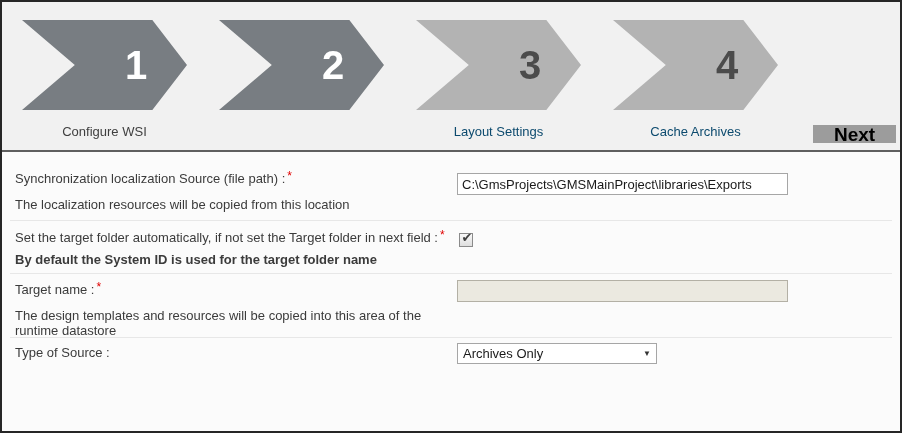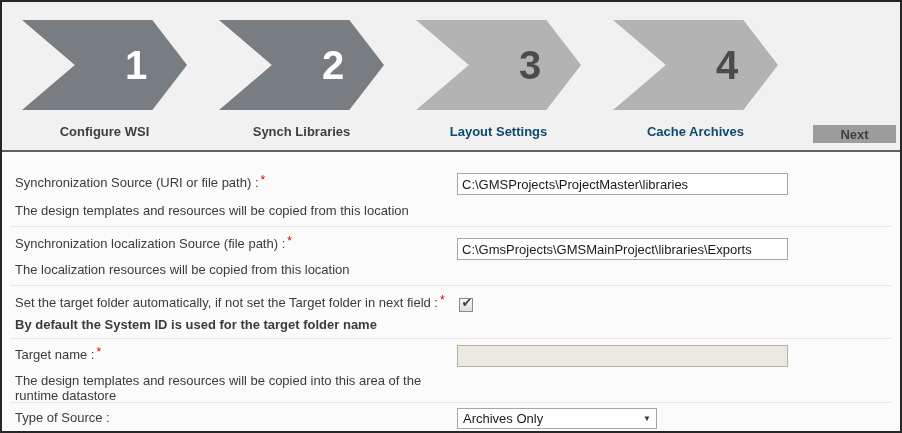--- a/index.html
+++ b/index.html
@@ -30,29 +30,29 @@
   }
   .step.active .step-arrow { background: #787d82; }
   .step.inactive .step-arrow { background: #b3b3b3; }
   .step-number {
     font-size: 40px; font-weight: bold; line-height: 1;
   }
   .step.active .step-number { color: #ffffff; }
   .step.inactive .step-number { color: #4b4b4b; }
   .step-label {
     width: 165px; margin-top: 14px; text-align: center;
-    font-size: 13px; font-weight: bold;
+    font-size: 13px; font-weight: normal;
   }
   .step.active .step-label { color: #3f3f3f; }
   .step.inactive .step-label { color: #0c4a6e; }
   .next-button {
     position: absolute; right: 4px; bottom: 7px;
     width: 83px; height: 18px;
     background: #9c9c9c; border: none;
-    color: #404040; font-size: 13px; font-weight: bold;
+    color: #000000; font-size: 19px; font-weight: bold;
     font-family: "Liberation Sans", sans-serif;
     display: flex; align-items: center; justify-content: center;
     cursor: pointer; line-height: 1;
   }
 
   
   .form-area { padding: 10px 8px 0 8px; }
   .form-row {
     position: relative;
     border-bottom: 1px solid #e7e7e7;
@@ -126,21 +126,20 @@
       <div class="step-arrow">
         <span class="step-number">1</span>
       </div>
       <div class="step-label">Configure WSI</div>
     </div>
 
     <div class="step active">
       <div class="step-arrow">
         <span class="step-number">2</span>
       </div>
-      <div class="step-label">Synch Libraries</div>
     </div>
 
     <div class="step inactive">
       <div class="step-arrow">
         <span class="step-number">3</span>
       </div>
       <div class="step-label">Layout Settings</div>
     </div>
 
     <div class="step inactive">
@@ -149,27 +148,20 @@
       </div>
       <div class="step-label">Cache Archives</div>
     </div>
 
   </div>
   <button class="next-button">Next</button>
 </div>
 
 <div class="form-area">
 
-  <div class="form-row row-1">
-    <div class="field-label"><span>Synchronization Source (URI or file path) :</span><span class="required-marker">*</span></div>
-    <div class="field-desc">The design templates and resources will be copied from this location</div>
-    <div class="control">
-      <input type="text" class="text-input" value="C:\GMSProjects\ProjectMaster\libraries" style="">
-    </div>
-  </div>
 
   <div class="form-row row-2">
     <div class="field-label"><span>Synchronization localization Source (file path) :</span><span class="required-marker">*</span></div>
     <div class="field-desc">The localization resources will be copied from this location</div>
     <div class="control">
       <input type="text" class="text-input" value="C:\GmsProjects\GMSMainProject\libraries\Exports" style="">
     </div>
   </div>
 
   <div class="form-row row-3">

